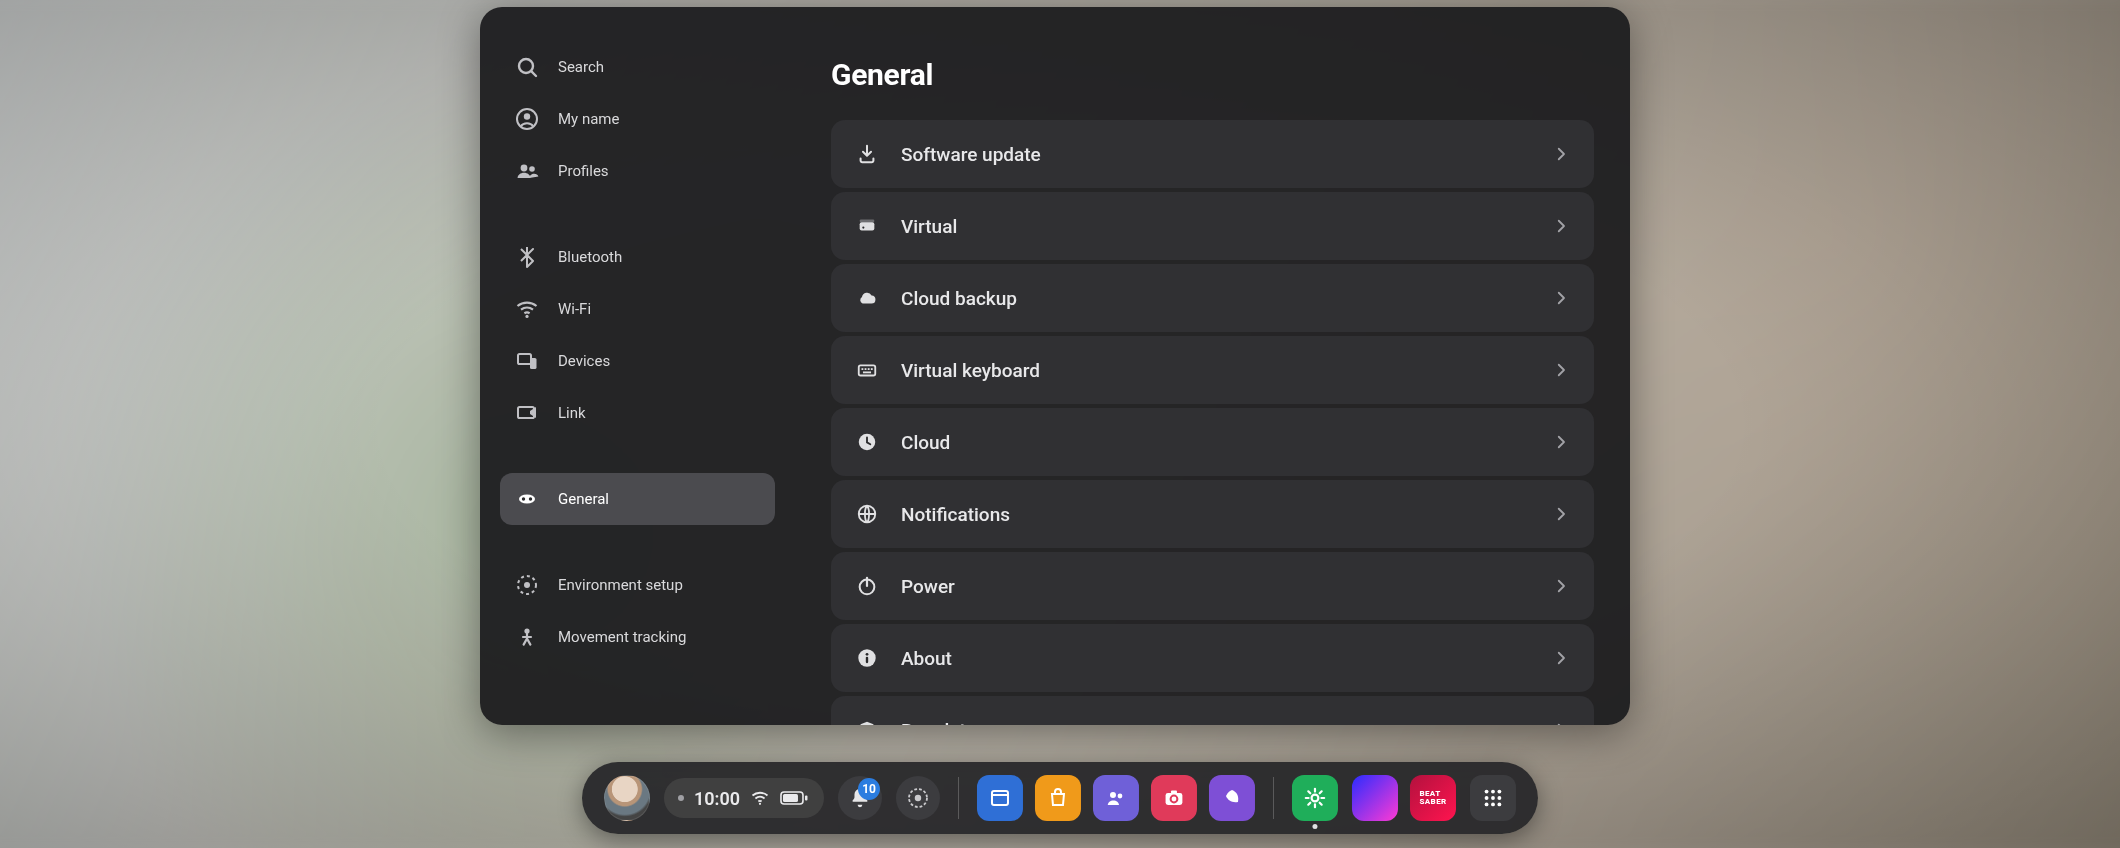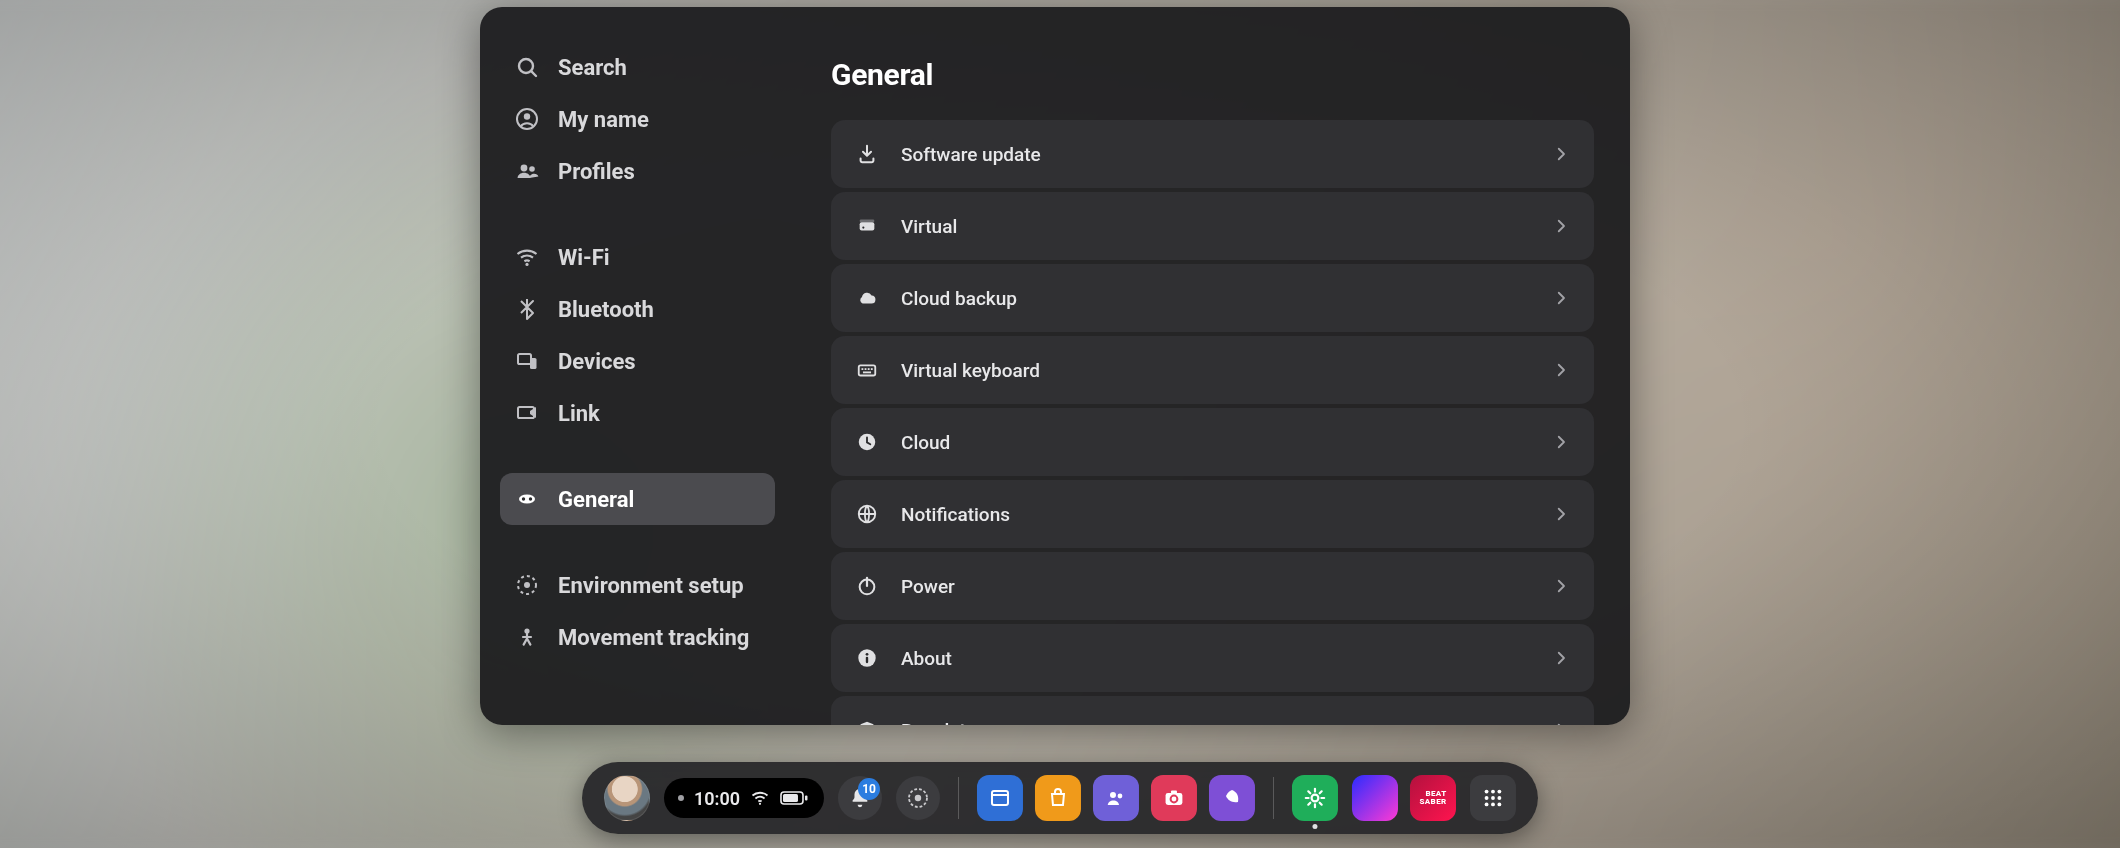--- a/index.html
+++ b/index.html
@@ -41,22 +41,22 @@
   .sidebar::-webkit-scrollbar { display:none; }
 
   .side-group { margin-bottom: 34px; }
 
   .side-item {
     display: flex; align-items: center;
     height: 52px;
     padding: 0 14px;
     border-radius: 12px;
     color: #d9d9db;
-    font-size: 22px;
-    font-weight: 700;
+    font-size: 15px;
+    font-weight: 400;
     cursor: pointer;
     gap: 18px;
   }
   .side-item .ic { width: 26px; height:26px; display:flex;align-items:center;justify-content:center; flex-shrink:0; color:#c0c0c4; }
   .side-item.active { background: #4b4b4f; color:#fff; }
   .side-item.active .ic { color:#fff; }
 
   .content {
     flex: 1;
     padding: 50px 36px 0 36px;
@@ -99,21 +99,21 @@
     box-shadow: 0 6px 24px rgba(0,0,0,0.4);
   }
   .avatar {
     width:46px;height:46px;border-radius:50%;
     background: radial-gradient(circle at 45% 30%, #e8d5c4 0 32%, #b89578 34% 42%, #6a7882 46% 64%, #444 70%);
     border: 1px solid rgba(255,255,255,0.1);
   }
   .time-pill {
     display:flex;align-items:center;gap:10px;
     height:40px;
-    background:#000000;
+    background:#404040;
     border-radius:20px;
     padding:0 16px 0 14px;
     color:#eaeaec;
     font-size:18px;font-weight:600;
   }
   .dot6 { width:6px;height:6px;border-radius:50%;background:#a0a0a4; }
   .wifi-mini, .batt-mini { display:flex;align-items:center; }
 
   .notif-pill {
     position:relative;
@@ -171,32 +171,32 @@
               <use href="#i-people"></use>
             </svg>
           </span>
           <span>Profiles</span>
         </div>
       </div>
       <div class="side-group">
         <div class="side-item">
           <span class="ic">
             <svg width="24" height="24" viewBox="0 0 24 24">
+              <use href="#i-bluetooth"></use>
+            </svg>
+          </span>
+          <span>Bluetooth</span>
+        </div>
+        <div class="side-item">
+          <span class="ic">
+            <svg width="24" height="24" viewBox="0 0 24 24">
               <use href="#i-wifi"></use>
             </svg>
           </span>
           <span>Wi-Fi</span>
-        </div>
-        <div class="side-item">
-          <span class="ic">
-            <svg width="24" height="24" viewBox="0 0 24 24">
-              <use href="#i-bluetooth"></use>
-            </svg>
-          </span>
-          <span>Bluetooth</span>
         </div>
         <div class="side-item">
           <span class="ic">
             <svg width="24" height="24" viewBox="0 0 24 24">
               <use href="#i-devices"></use>
             </svg>
           </span>
           <span>Devices</span>
         </div>
         <div class="side-item">
@@ -448,21 +448,21 @@
           <svg width="24" height="24" viewBox="0 0 24 24">
             <use href="#t-gear"></use>
           </svg>
         </span>
         <span class="app-dot"></span>
       </div>
     </div>
   <div id="recent" style="display:flex;gap:12px;">
       <div class="app-tile" style="background: linear-gradient(135deg, rgb(42, 44, 255), rgb(255, 58, 212));"></div>
       <div class="app-tile" style="background: linear-gradient(135deg, rgb(179, 17, 62), rgb(255, 20, 79));">
-        <span style="font-size:8px;font-weight:800;line-height:1;text-align:right;letter-spacing:0.4px;">BEAT<br>SABER</span>
+        <span style="font-size:8px;font-weight:800;line-height:1;text-align:left;letter-spacing:0.4px;">BEAT<br>SABER</span>
       </div>
     </div>
 
   <div class="app-tile" style="background:#3c3c3f;">
     <span>
       <svg width="22" height="22" viewBox="0 0 24 24" fill="currentColor">
           <circle cx="5" cy="5" r="2.1"></circle>
           <circle cx="12" cy="5" r="2.1"></circle>
           <circle cx="19" cy="5" r="2.1"></circle>
           <circle cx="5" cy="12" r="2.1"></circle>

